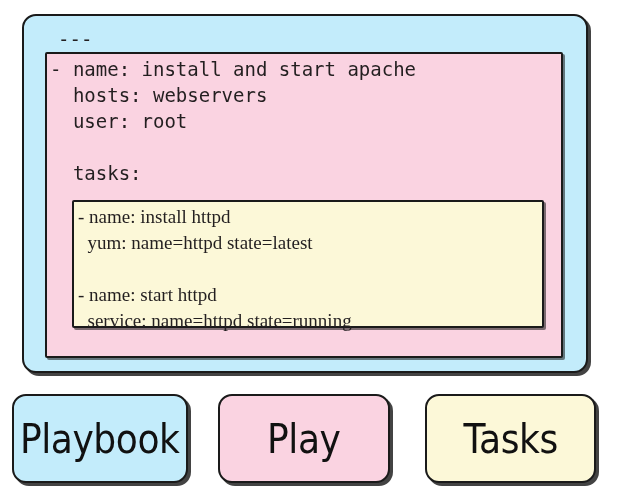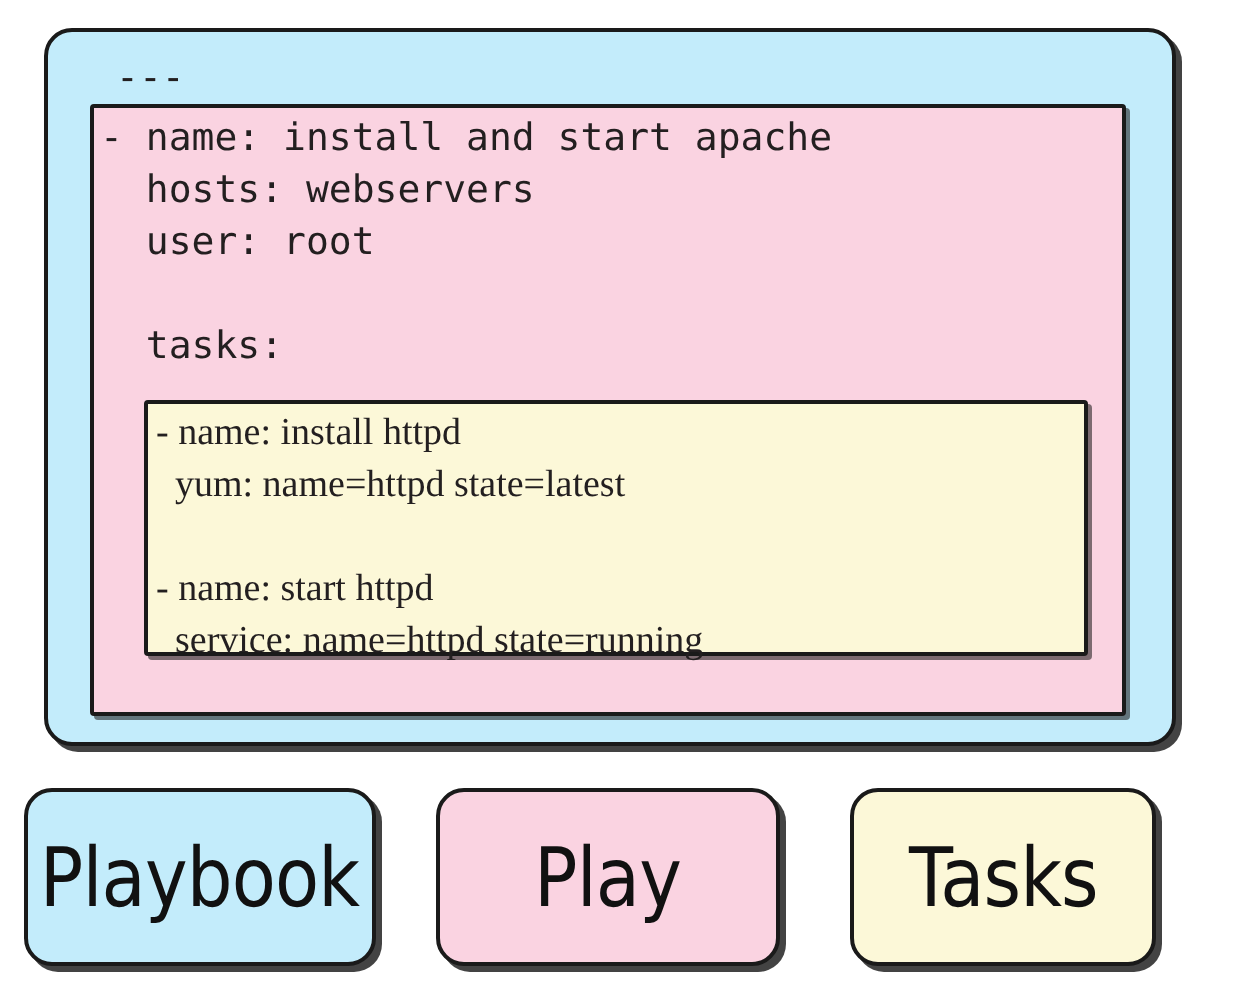--- a/index.html
+++ b/index.html
@@ -122,21 +122,21 @@
   }
 
   .legend-box.play {
     left: 218px;
     width: 172px;
     background: #fad3e1;
   }
 
   .legend-box.tasks {
     left: 425px;
-    width: 153px;
+    width: 171px;
     background: #fcf8d8;
   }
 
   .legend-label {
     font-family: "DejaVu Sans", "Liberation Sans", sans-serif;
     font-size: 41px;
     font-weight: 400;
     color: #111111;
     letter-spacing: -0.5px;
     transform: scaleX(0.88);

